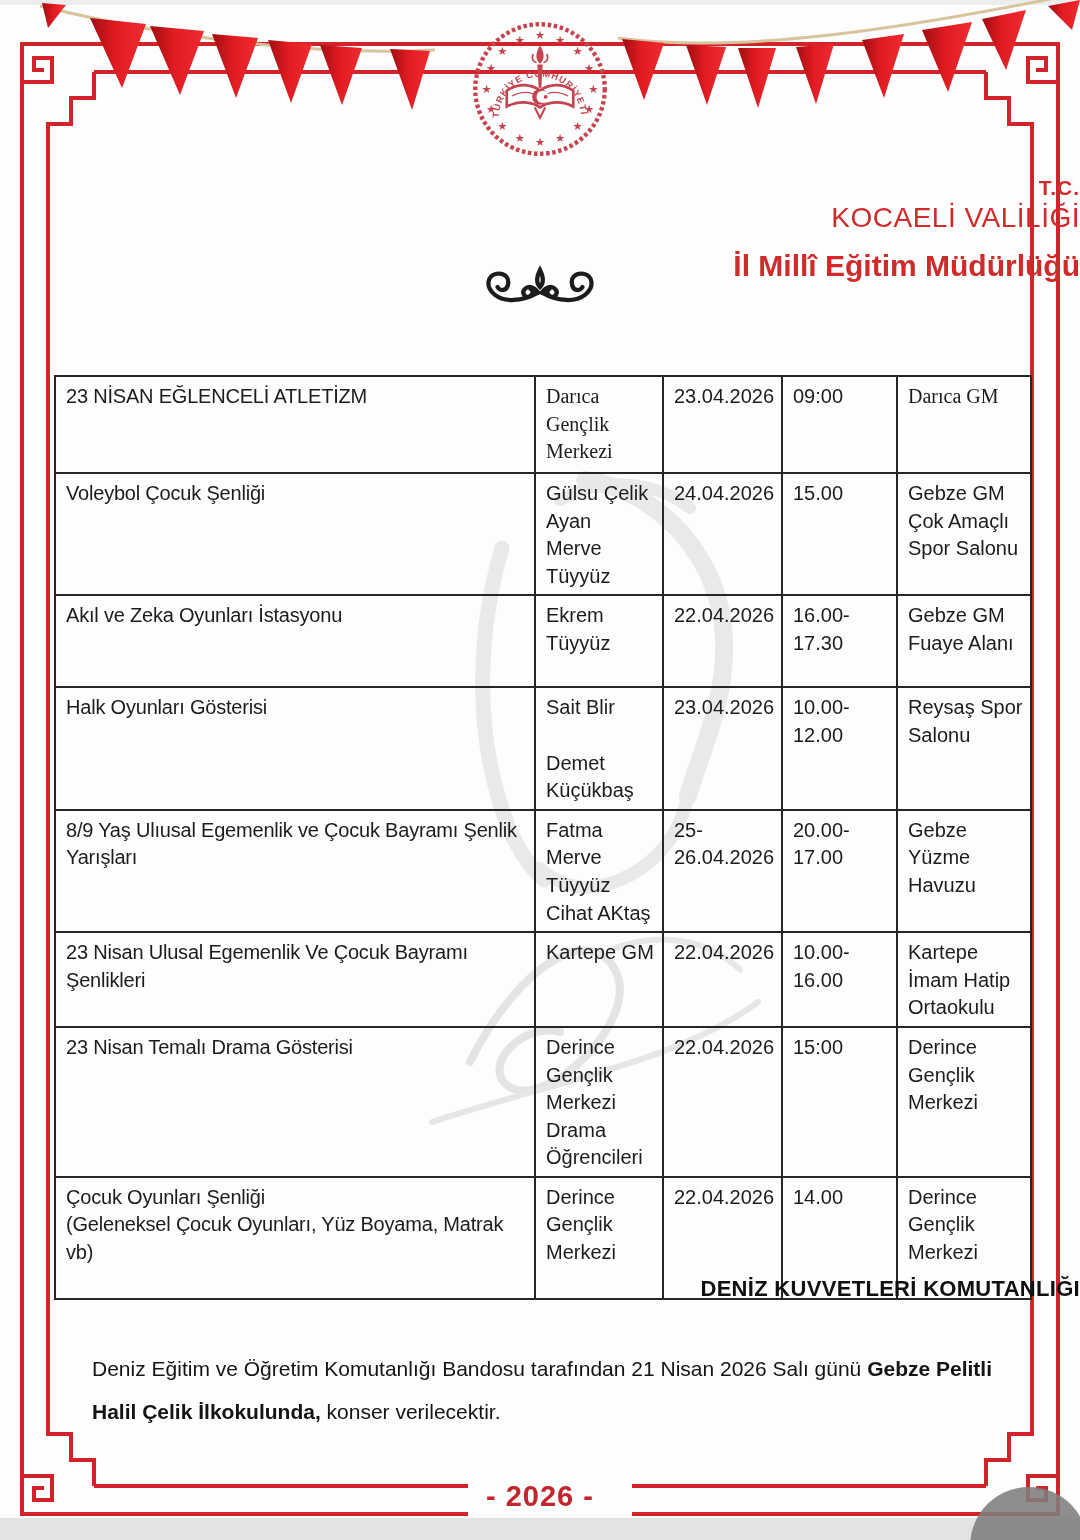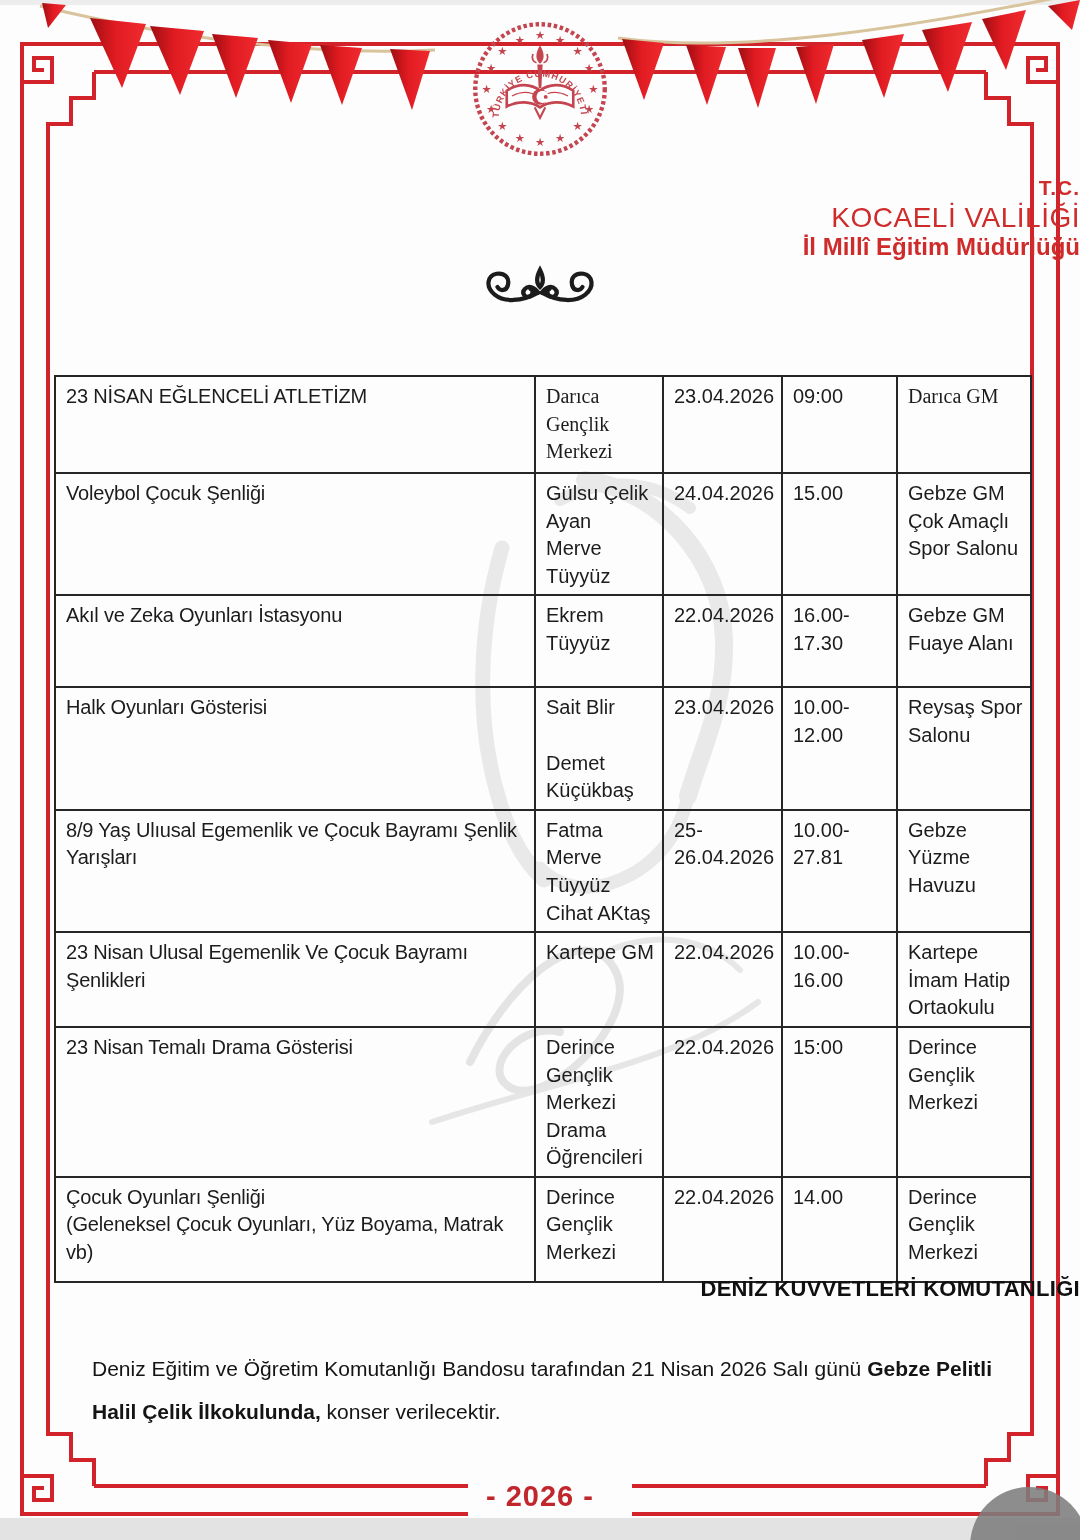--- a/index.html
+++ b/index.html
@@ -6,37 +6,37 @@
   .page{position:relative;width:1080px;height:1540px;background:#fdfdfd;overflow:hidden;
         font-family:"Liberation Sans", sans-serif;color:#1c1c1c;}
   .layer{position:absolute;left:0;top:0;width:1080px;height:1540px;pointer-events:none;}
   .top-edge{position:absolute;left:0;top:0;width:1080px;height:5px;background:#ededed;}
   .bottom-edge{position:absolute;left:0;top:1518px;width:1080px;height:22px;background:#e3e3e3;}
 
   
   .title-block{position:absolute;left:0;top:176px;width:1080px;text-align:right;color:#cf2b2b;line-height:1.12;}
   .tc{font-size:21px;font-weight:700;letter-spacing:1px;}
   .gov-title{font-size:28px;font-weight:400;letter-spacing:.5px;margin-top:2px;}
-  .gov-subtitle{font-size:24px;font-weight:700;margin-top:1px;}
+  .gov-subtitle{font-size:30px;font-weight:700;margin-top:16px;}
 
   
   .seal{position:absolute;left:470px;top:18px;width:140px;height:142px;}
 
   
   .flourish{position:absolute;left:455px;top:258px;width:170px;height:58px;}
 
   
   table.events{position:absolute;left:54px;top:375px;width:976px;border-collapse:collapse;table-layout:fixed;
                font-size:20px;line-height:1.38;}
   table.events td{border:2px solid #262626;vertical-align:top;padding:6px 4px 4px 10px;
                   white-space:pre-line;background:transparent;overflow:hidden;}
   td.ev{letter-spacing:-.2px;}
   .serif{font-family:"Liberation Serif", serif;border-radius:12px;}
   .r1{height:97px}.r2{height:93px}.r3{height:92px}.r4{height:95px}.r5{height:93px}
-  .r6{height:92px}.r7{height:102px}.r8{height:105px}.r9{height:97px}
+  .r6{height:92px}.r7{height:102px}.r8{height:122px}.r9{height:97px}
   td.pt12{padding-top:14px;}
   td.pt44{padding-top:44px;}
 
   
   .navy-heading{position:absolute;left:0;top:1276px;width:1080px;text-align:right;
                 font-size:22px;font-weight:700;color:#101010;letter-spacing:.3px;}
   .navy-paragraph{position:absolute;left:92px;top:1326px;width:900px;font-size:21px;
                   line-height:2.05;text-align:justify;color:#141414;}
   .navy-paragraph b{font-weight:700;}
 
@@ -237,21 +237,21 @@
         <td class="loc">Reysaş Spor
 Salonu</td>
       </tr>
       <tr class="r5">
         <td class="ev">8/9 Yaş Ulıusal Egemenlik ve Çocuk Bayramı Şenlik Yarışları</td>
         <td class="per">Fatma Merve
 Tüyyüz
 Cihat AKtaş</td>
         <td class="dt">25-
 26.04.2026</td>
-        <td class="tm pt12">10.00- 27.81</td>
+        <td class="tm pt12">20.00- 17.00</td>
         <td class="loc">Gebze
 Yüzme
 Havuzu</td>
       </tr>
       <tr class="r6">
         <td class="ev">23 Nisan Ulusal Egemenlik Ve Çocuk Bayramı Şenlikleri</td>
         <td class="per">Kartepe GM</td>
         <td class="dt">22.04.2026</td>
         <td class="tm pt12">10.00- 16.00</td>
         <td class="loc">Kartepe

